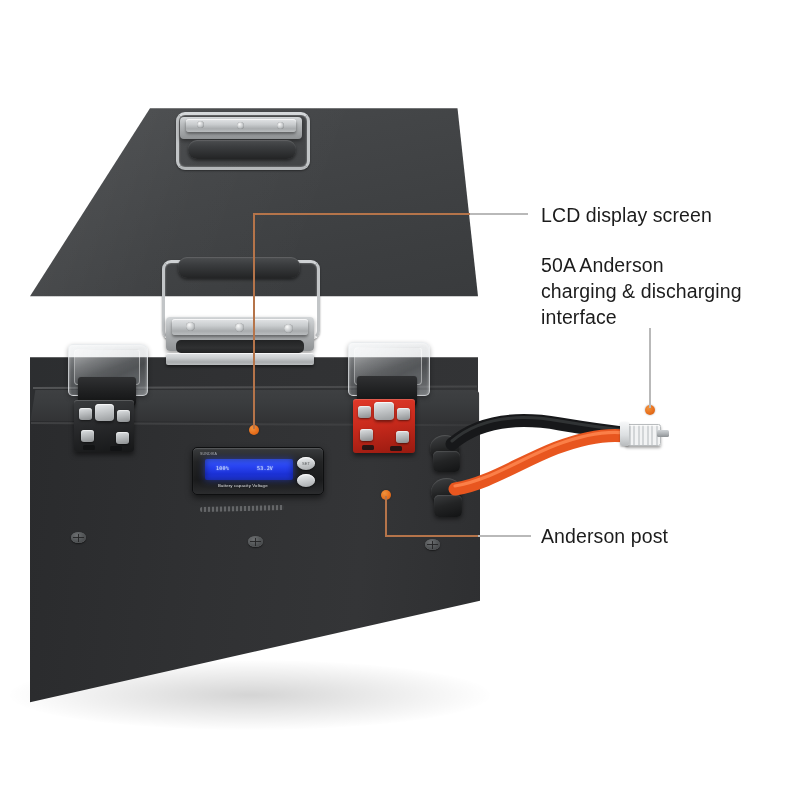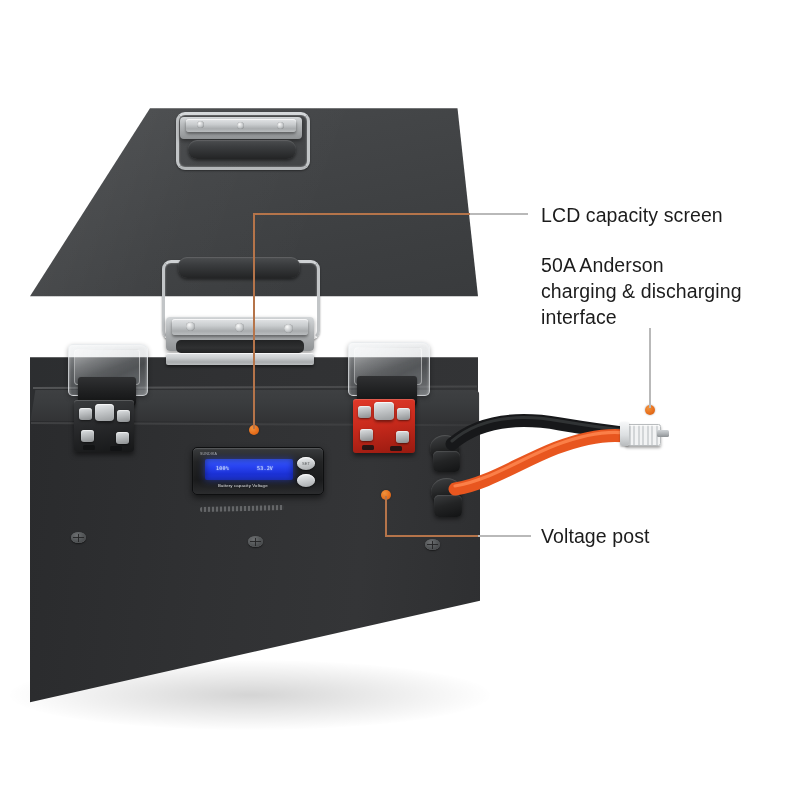--- a/index.html
+++ b/index.html
@@ -324,32 +324,32 @@
 
   <div class="plug-body abs" style="left:625px;top:424px;width:34px;height:20px;"></div>
   <div class="plug-cap abs" style="left:620px;top:422px;width:9px;height:24px;"></div>
   <div class="plug-pin abs" style="left:657px;top:430px;width:12px;height:7px;"></div>
 
   <div>
     <div class="dot" style="left:249px;top:425px;width:10px;height:10px;"></div>
     <div class="lead lead-v" style="left:253.2px;top:213px;height:216px;"></div>
     <div class="lead lead-h" style="left:253px;top:213px;width:217px;"></div>
     <div class="lead lead-h lead-grey" style="left:470px;top:213px;width:58px;"></div>
-    <div class="callout-label" style="left:541px;top:203px;">LCD capacity screen</div>
+    <div class="callout-label" style="left:541px;top:203px;">LCD display screen</div>
   </div>
 
   <div>
     <div class="dot" style="left:645px;top:405px;width:10px;height:10px;"></div>
     <div class="lead lead-v lead-grey" style="left:649.2px;top:328px;height:80px;"></div>
     <div class="callout-label" style="left:541px;top:253px;width:250px;">50A Anderson
 charging &amp; discharging
 interface</div>
   </div>
 
   <div>
     <div class="dot" style="left:381px;top:490px;width:10px;height:10px;"></div>
     <div class="lead lead-v" style="left:385.2px;top:496px;height:40px;"></div>
     <div class="lead lead-h" style="left:385px;top:535px;width:93px;"></div>
     <div class="lead lead-h lead-grey" style="left:478px;top:535px;width:53px;"></div>
-    <div class="callout-label" style="left:541px;top:524px;">Voltage post</div>
+    <div class="callout-label" style="left:541px;top:524px;">Anderson post</div>
   </div>
 
 </div>
 
 </body></html>

